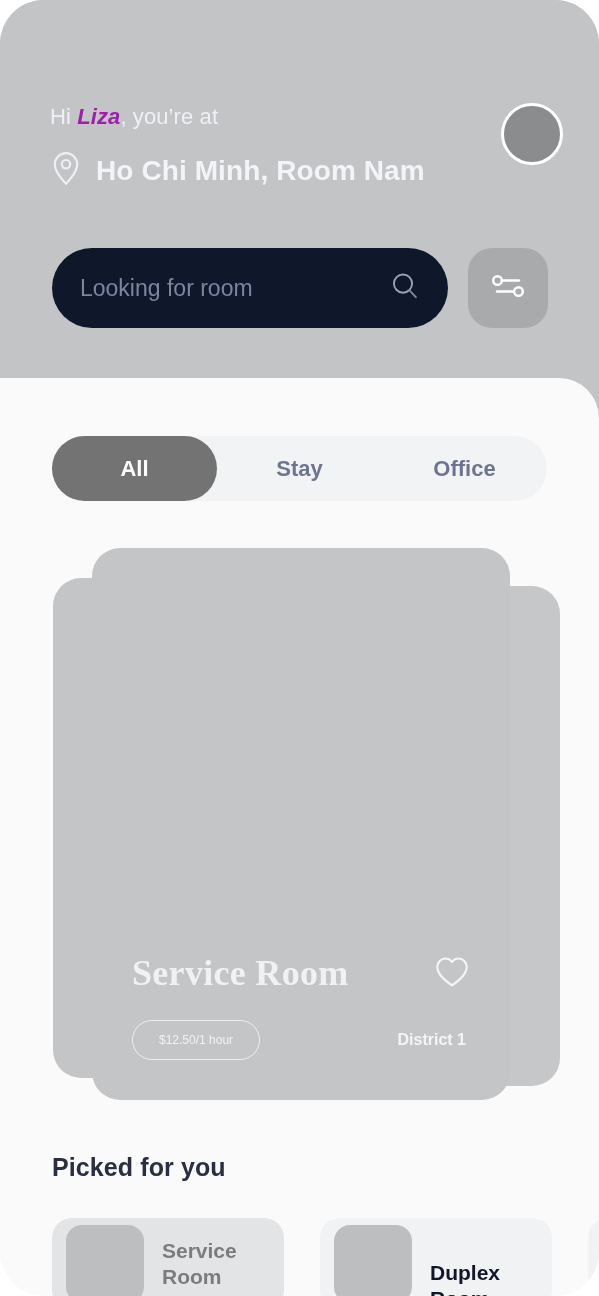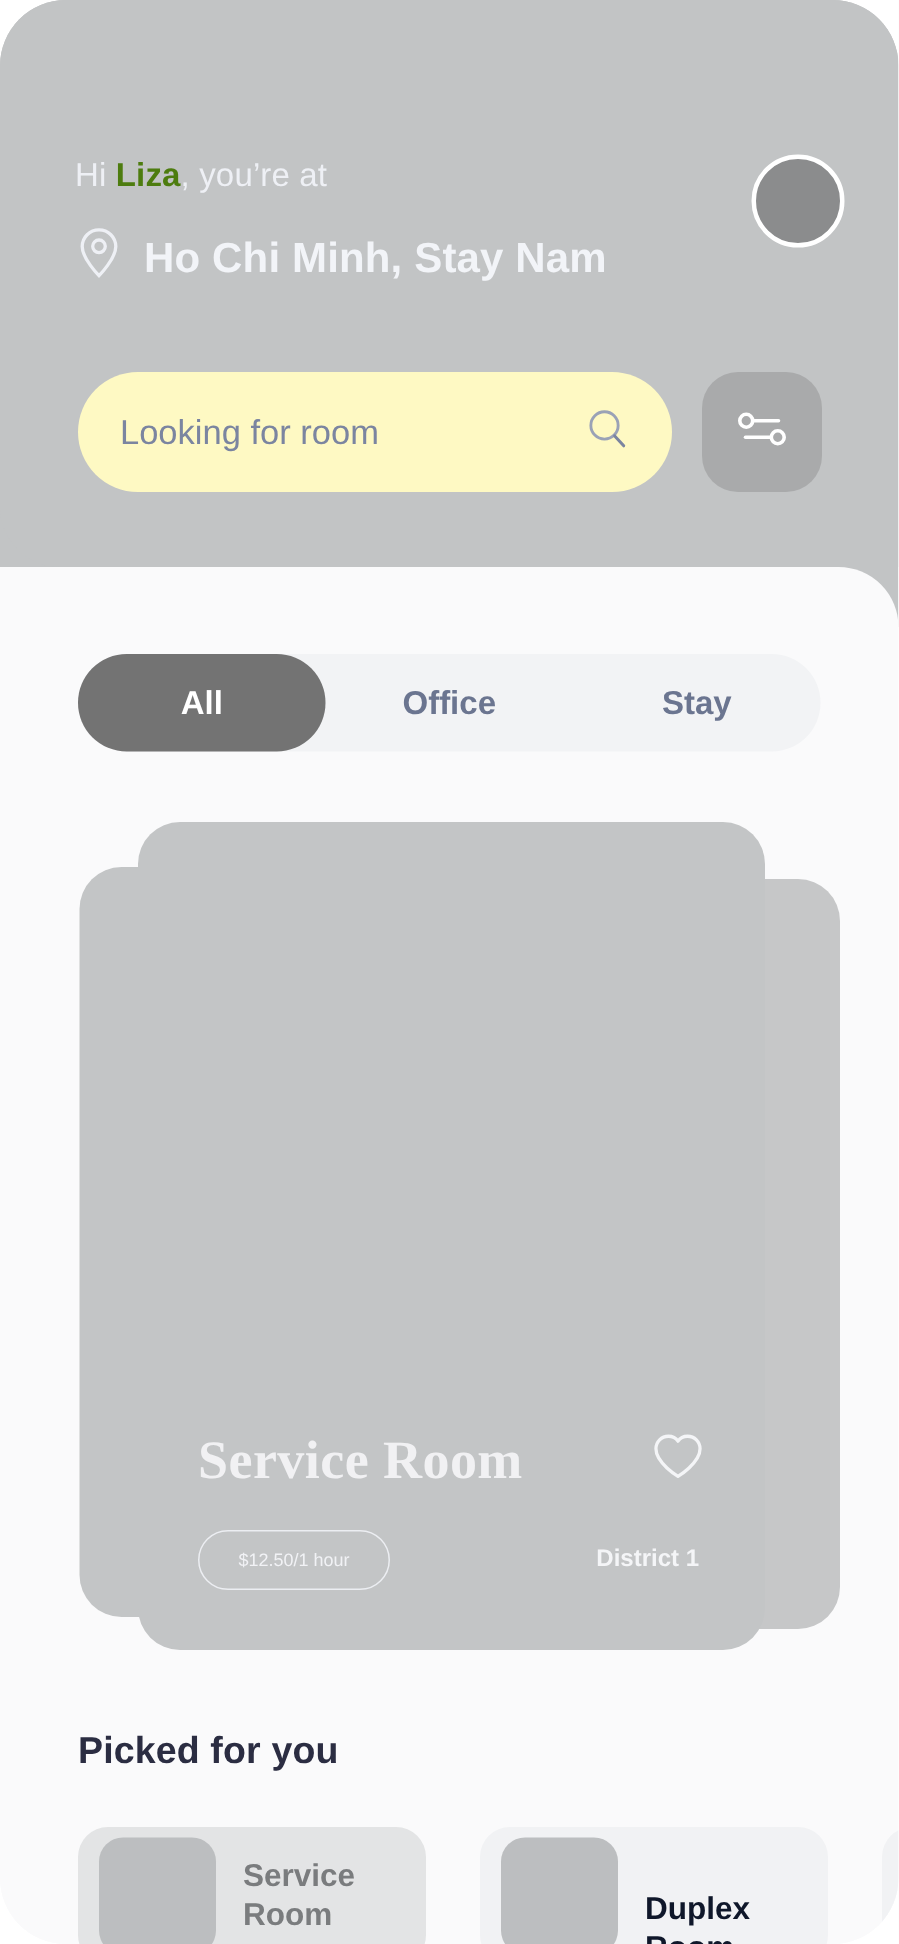--- a/index.html
+++ b/index.html
@@ -71,21 +71,21 @@
     border-radius:0 1.5px 1.5px 0;
   }
   .batt i { display:block; height:100%; width:100%; background:#fff; border-radius:1.6px; }
 
   
   .greet-wrap { position:absolute; left:50px; top:104px; z-index:5; }
   .greet-line {
     font-size:22px; color:#eef0f5;
     letter-spacing:0.1px; line-height:1.2;
   }
-  .greet-line b { font-weight:700; color:#4d7c0f; }
+  .greet-line b { font-weight:700; color:#a21caf;font-style:italic; }
   .loc-row { display:flex; align-items:center; gap:14px; margin-top:20px; }
   .loc-name {
     font-size:28px; font-weight:700; color:#f2f4f8;
     letter-spacing:0.1px;
   }
   .avatar {
     position:absolute; right:36px; top:103px;
     width:62px; height:62px; border-radius:50%;
     background:#8b8c8d;
     border:3px solid #ffffff;
@@ -93,21 +93,21 @@
   }
 
   
   .search-row {
     position:absolute; left:52px; top:248px;
     width:496px; display:flex; align-items:center; gap:20px;
     z-index:5;
   }
   .search-box {
     flex:1; height:80px;
-    background:#fef9c3; border-radius:40px;
+    background:#0f172a; border-radius:40px;
     display:flex; align-items:center;
     padding:0 28px 0 28px;
   }
   .search-input {
     flex:1; border:0; outline:0; background:transparent;
     font-family:"Liberation Sans", sans-serif;
     font-size:23px; color:#7b85a0;
   }
   .search-input::placeholder { color:#7b85a0; opacity:1; }
   .filter-btn {
@@ -217,21 +217,21 @@
 
   <div class="greet-wrap">
     <div class="greet-line"><span>Hi </span><b>Liza</b><span>, you’re at</span></div>
     <div class="loc-row">
       <span>
         <svg width="32" height="38" viewBox="0 0 32 38" fill="none">
           <path d="M16 3.2c-6.2 0-11.2 5-11.2 11.2 0 8 11.2 19.4 11.2 19.4S27.2 22.4 27.2 14.4C27.2 8.2 22.2 3.2 16 3.2z" stroke="#eef0f5" stroke-width="2.2"></path>
           <circle cx="16" cy="14.2" r="4.2" stroke="#eef0f5" stroke-width="2.2"></circle>
         </svg>
       </span>
-      <span class="loc-name">Ho Chi Minh, Stay Nam</span>
+      <span class="loc-name">Ho Chi Minh, Room Nam</span>
     </div>
   </div>
 
   <div class="avatar"></div>
 
   <div class="search-row">
     <div class="search-box">
       <input class="search-input" type="text" placeholder="Looking for room" style="">
       <span>
         <svg width="30" height="30" viewBox="0 0 30 30" fill="none">
@@ -247,22 +247,22 @@
           <circle cx="9.5" cy="10.5" r="4.3" stroke="#fff" stroke-width="2.4"></circle>
           <path d="M9 21.5h17" stroke="#fff" stroke-width="2.4" stroke-linecap="round"></path>
           <circle cx="30.5" cy="21.5" r="4.3" stroke="#fff" stroke-width="2.4"></circle>
         </svg>
       </span>
     </div>
   </div>
 
   <div class="tabs">
     <div class="tab active">All</div>
+    <div class="tab">Stay</div>
     <div class="tab">Office</div>
-    <div class="tab">Stay</div>
   </div>
 
   <div class="hero-area">
     <div class="card-back-right"></div>
     <div class="card-back-left"></div>
     <div class="card-main">
       <div class="card-body">
         <div class="card-title-row">
           <div class="card-title">Service Room</div>
           <span>

